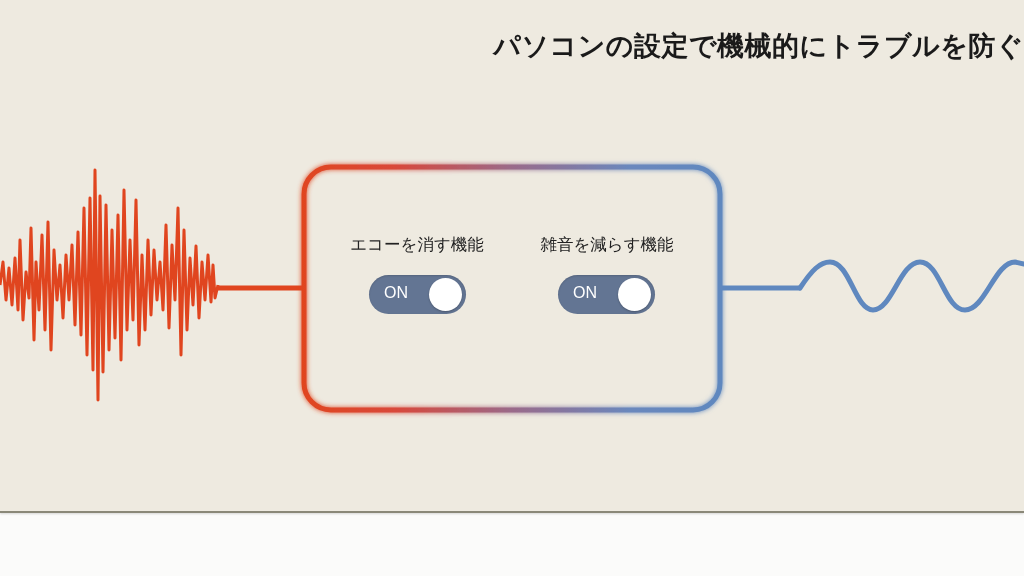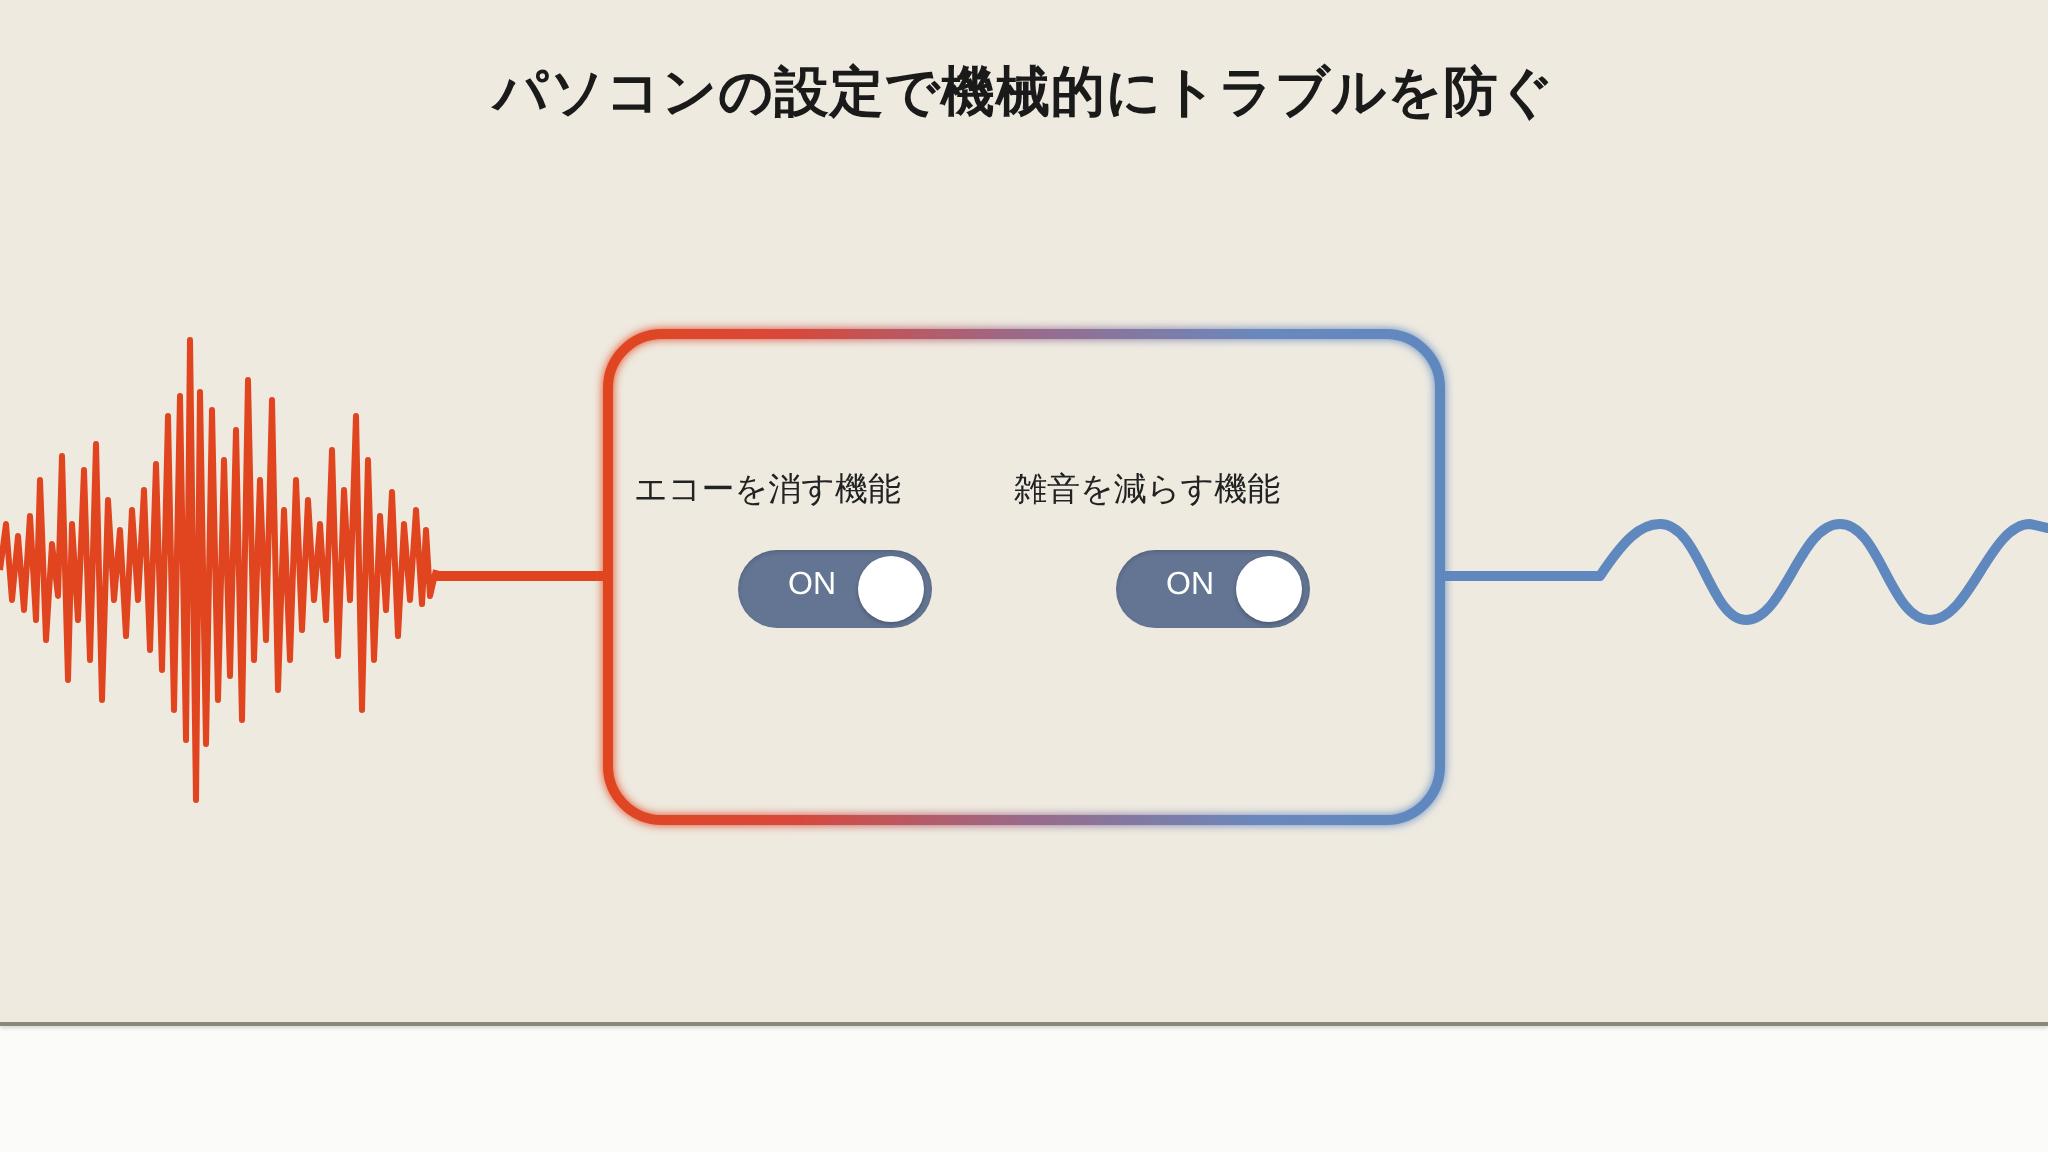--- a/index.html
+++ b/index.html
@@ -9,38 +9,37 @@
     font-family: "DejaVu Sans", "Liberation Sans", sans-serif;
   }
   .canvas {
     position: absolute; left: 0; top: 0; width: 1024px; height: 511px;
     background: #eeeae0;
     border-bottom: 2px solid #8a8878;
     box-shadow: 0 1px 2px rgba(0,0,0,0.15);
   }
   .title {
     position: absolute; left: 0; right: 0; top: 28px;
-    text-align: center; font-size: 27px; font-weight: bold; color: #1a1a1a;
+    text-align: right; font-size: 27px; font-weight: bold; color: #1a1a1a;
     letter-spacing: 0.5px;
   }
   svg.art { position: absolute; left: 0; top: 0; }
   .label {
     position: absolute; top: 234px; font-size: 16.5px; color: #222;
-    width: 200px; text-align: left;
+    width: 200px; text-align: center;
   }
   .toggle {
     position: absolute; top: 275px; width: 97px; height: 39px;
     border-radius: 20px; background: var(--toggle-bg, #637593);
     box-shadow: inset 0 1px 2px rgba(0,0,0,0.15);
     cursor: pointer;
   }
   .toggle .state {
     position: absolute; left: 15px; top: 9px; font-size: 16px; color: #fff;
     font-family: "Liberation Sans", sans-serif;
-    margin-left: 10px;
   }
   .toggle .knob {
     position: absolute; right: 4px; top: 3px; width: 33px; height: 33px;
     border-radius: 50%; background: #fff; box-shadow: 0 1px 2px rgba(0,0,0,0.25);
   }
 </style>
 </head>
 <body>
 
 <div class="canvas">

